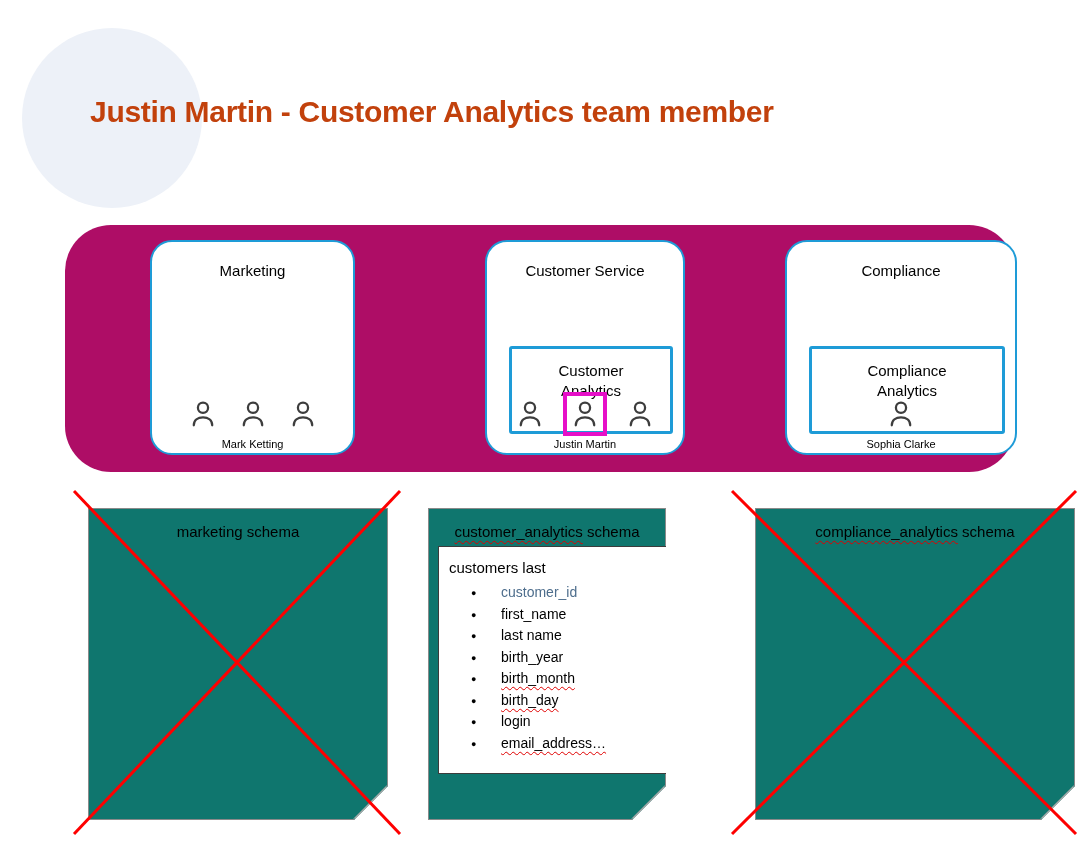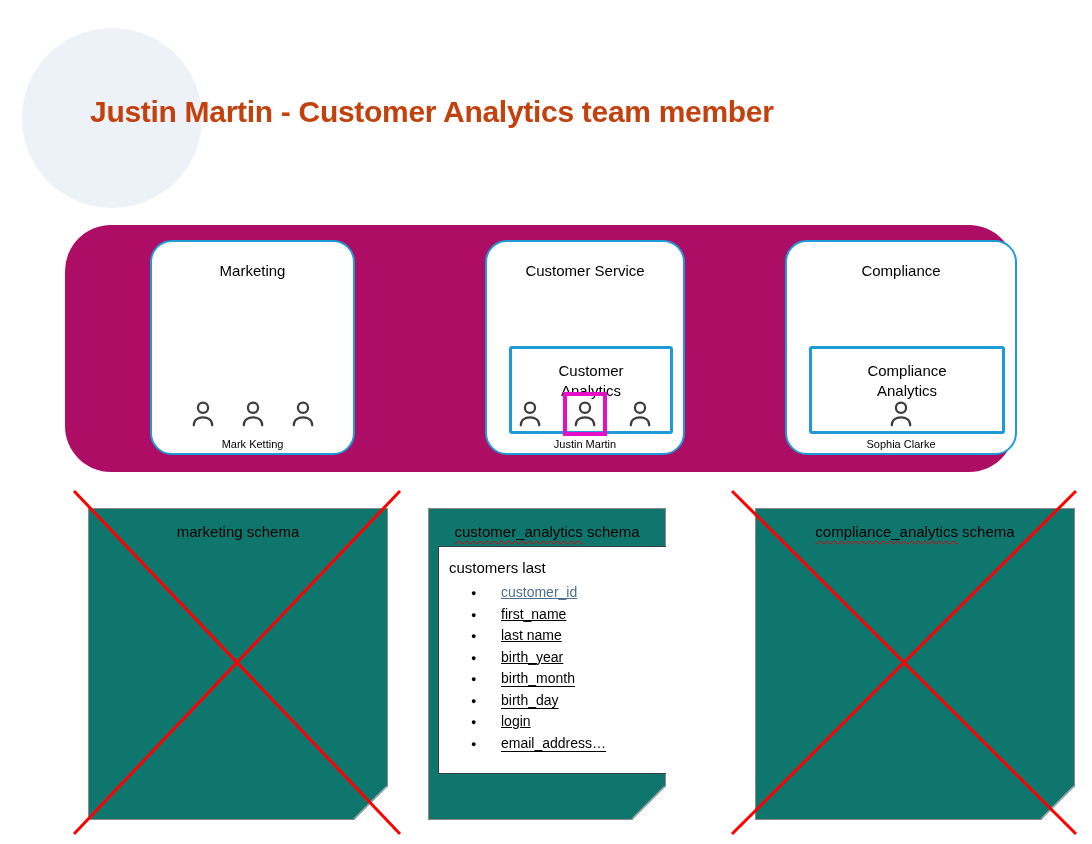--- a/index.html
+++ b/index.html
@@ -75,21 +75,21 @@
   }
   .inner-table{
     position:absolute;left:9px;top:37px;width:271px;height:228px;box-sizing:border-box;
     background:#ffffff;border:1px solid #3c3c3c;
   }
   .table-title{padding:12px 0 0 10px;font-size:15px;}
   .field-list{
     list-style:none;margin:6px 0 0 0;padding:0 0 0 24px;font-size:14px;
   }
   .field-list li{
-    position:relative;padding-left:38px;line-height:21.5px;text-decoration:underline;
+    position:relative;padding-left:38px;line-height:21.5px;
   }
   .field-list li::before{
     content:"●";position:absolute;left:8px;top:1px;font-size:9px;color:#000;
   }
   .muted{color:#4d6d8c;}
   
   .cross{position:absolute;z-index:5;pointer-events:none;}
   .cross line{stroke:#fe0000;stroke-width:3;}
 </style>
 </head>

